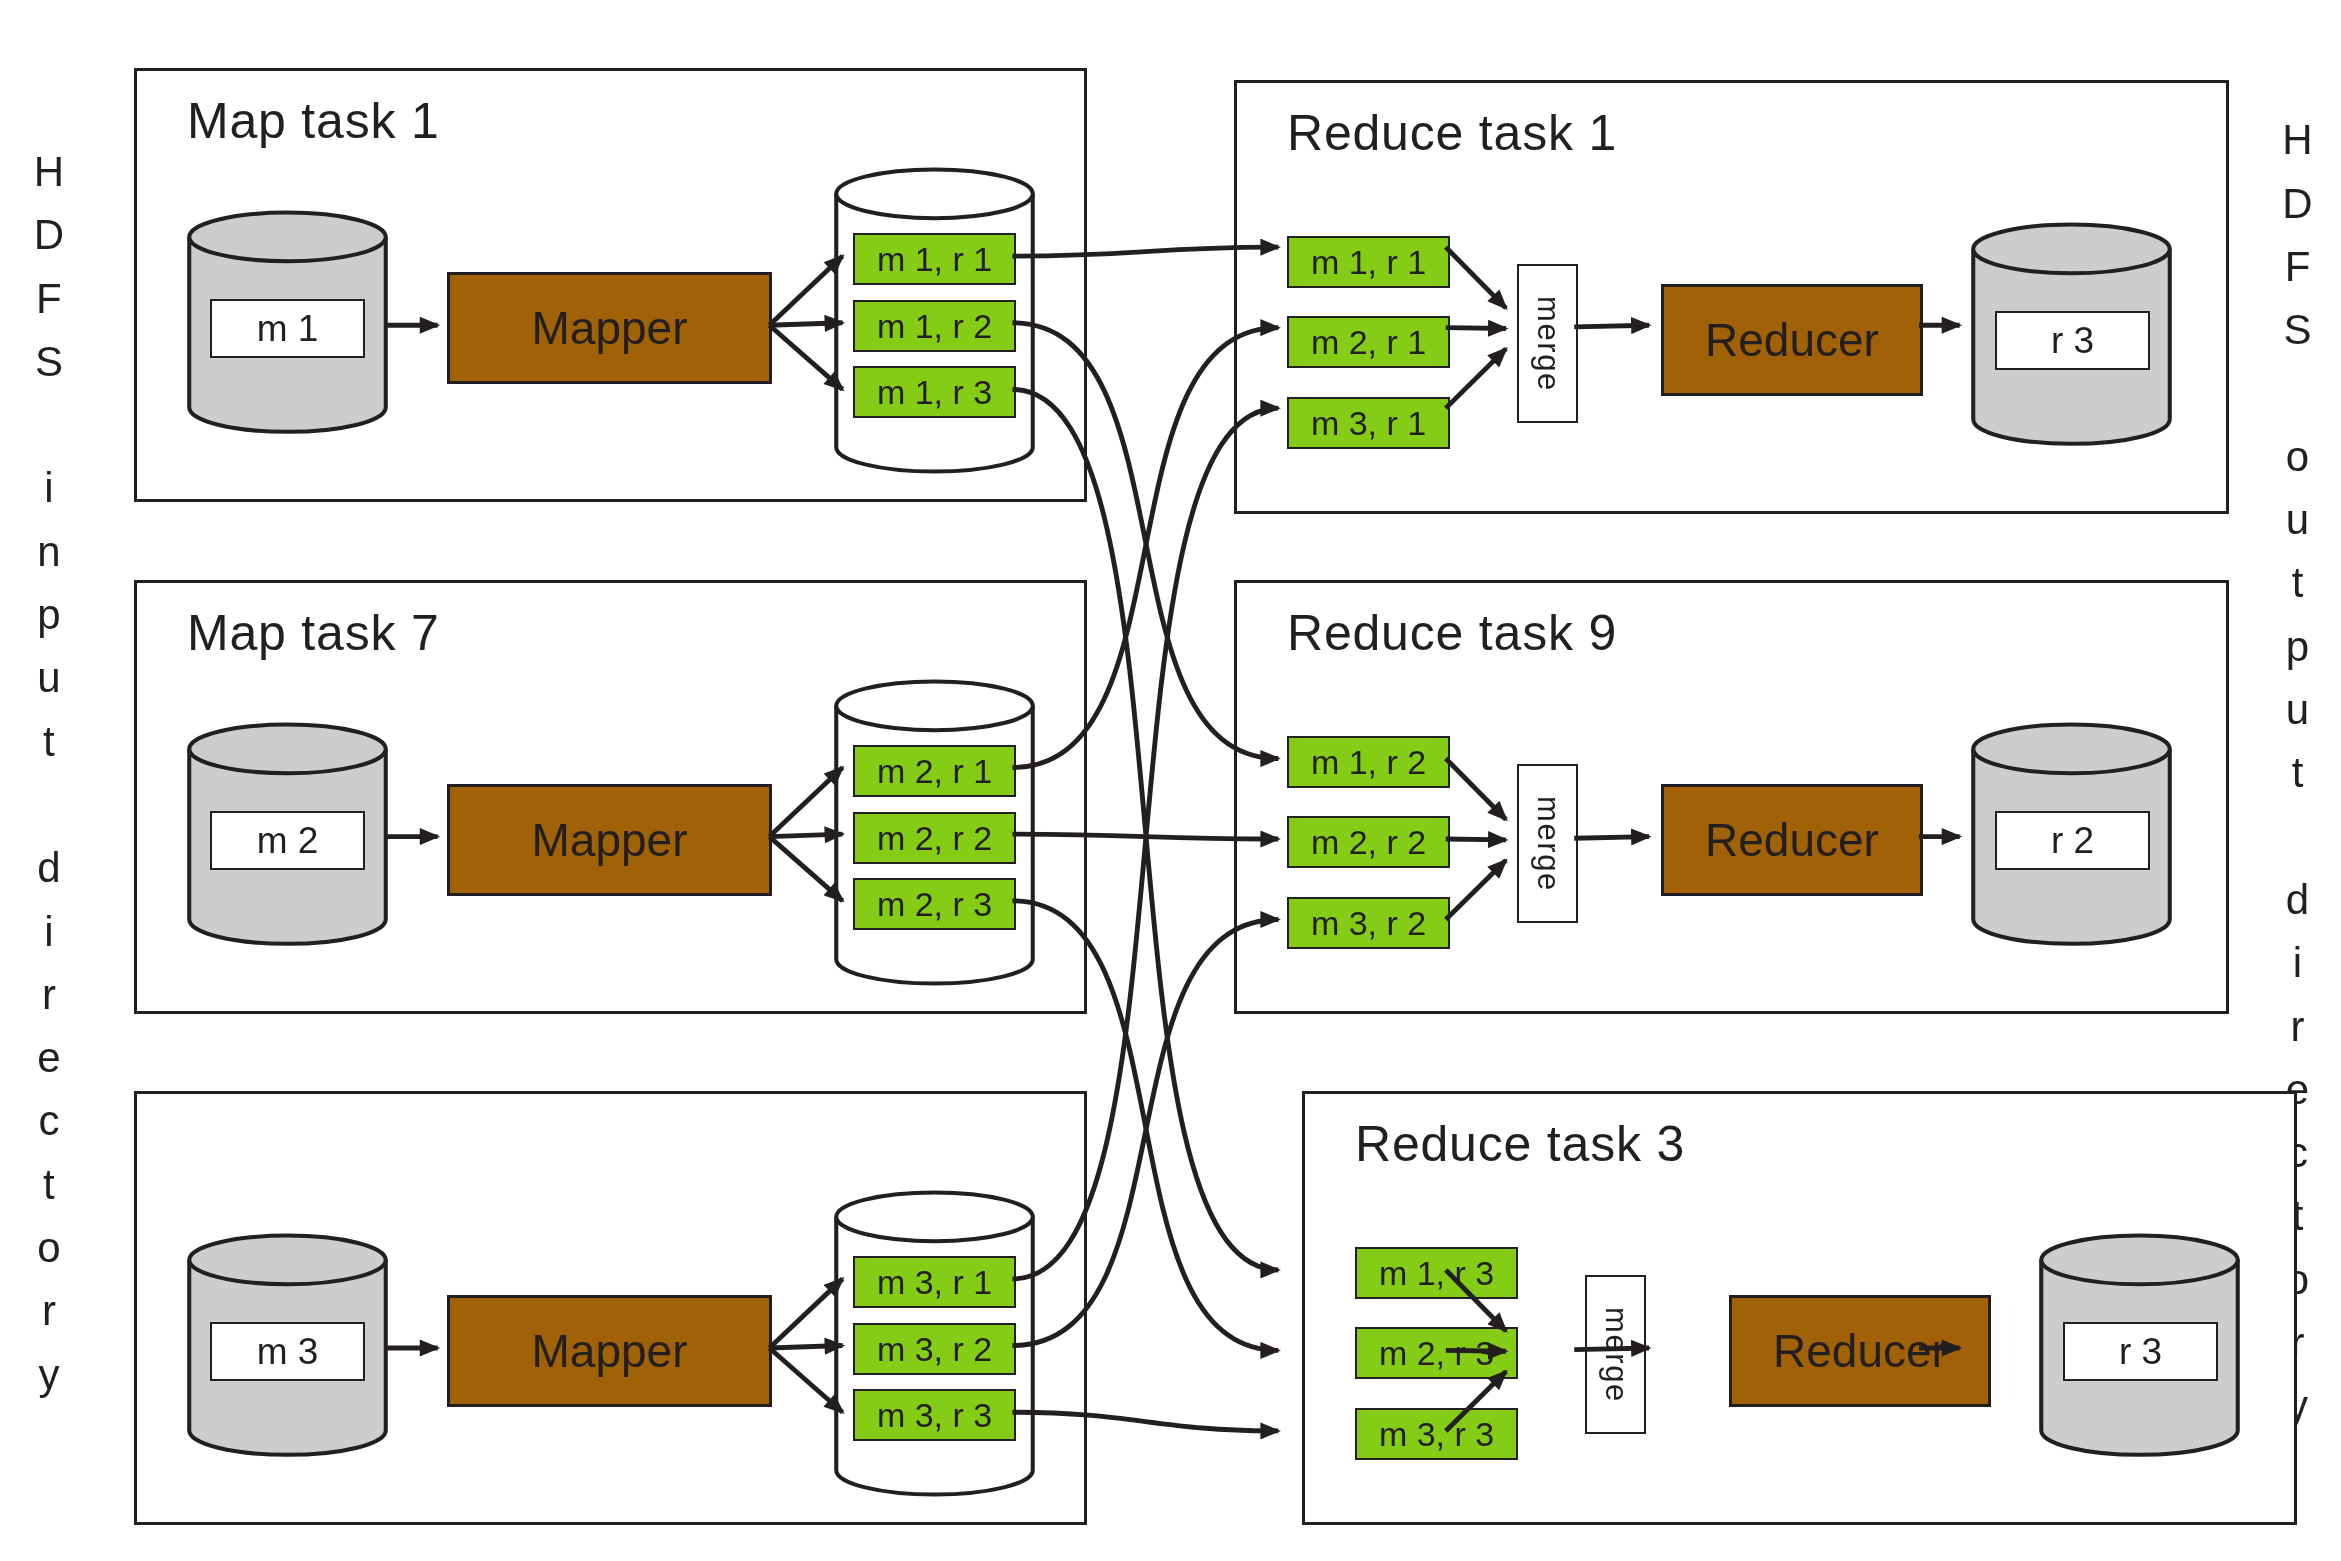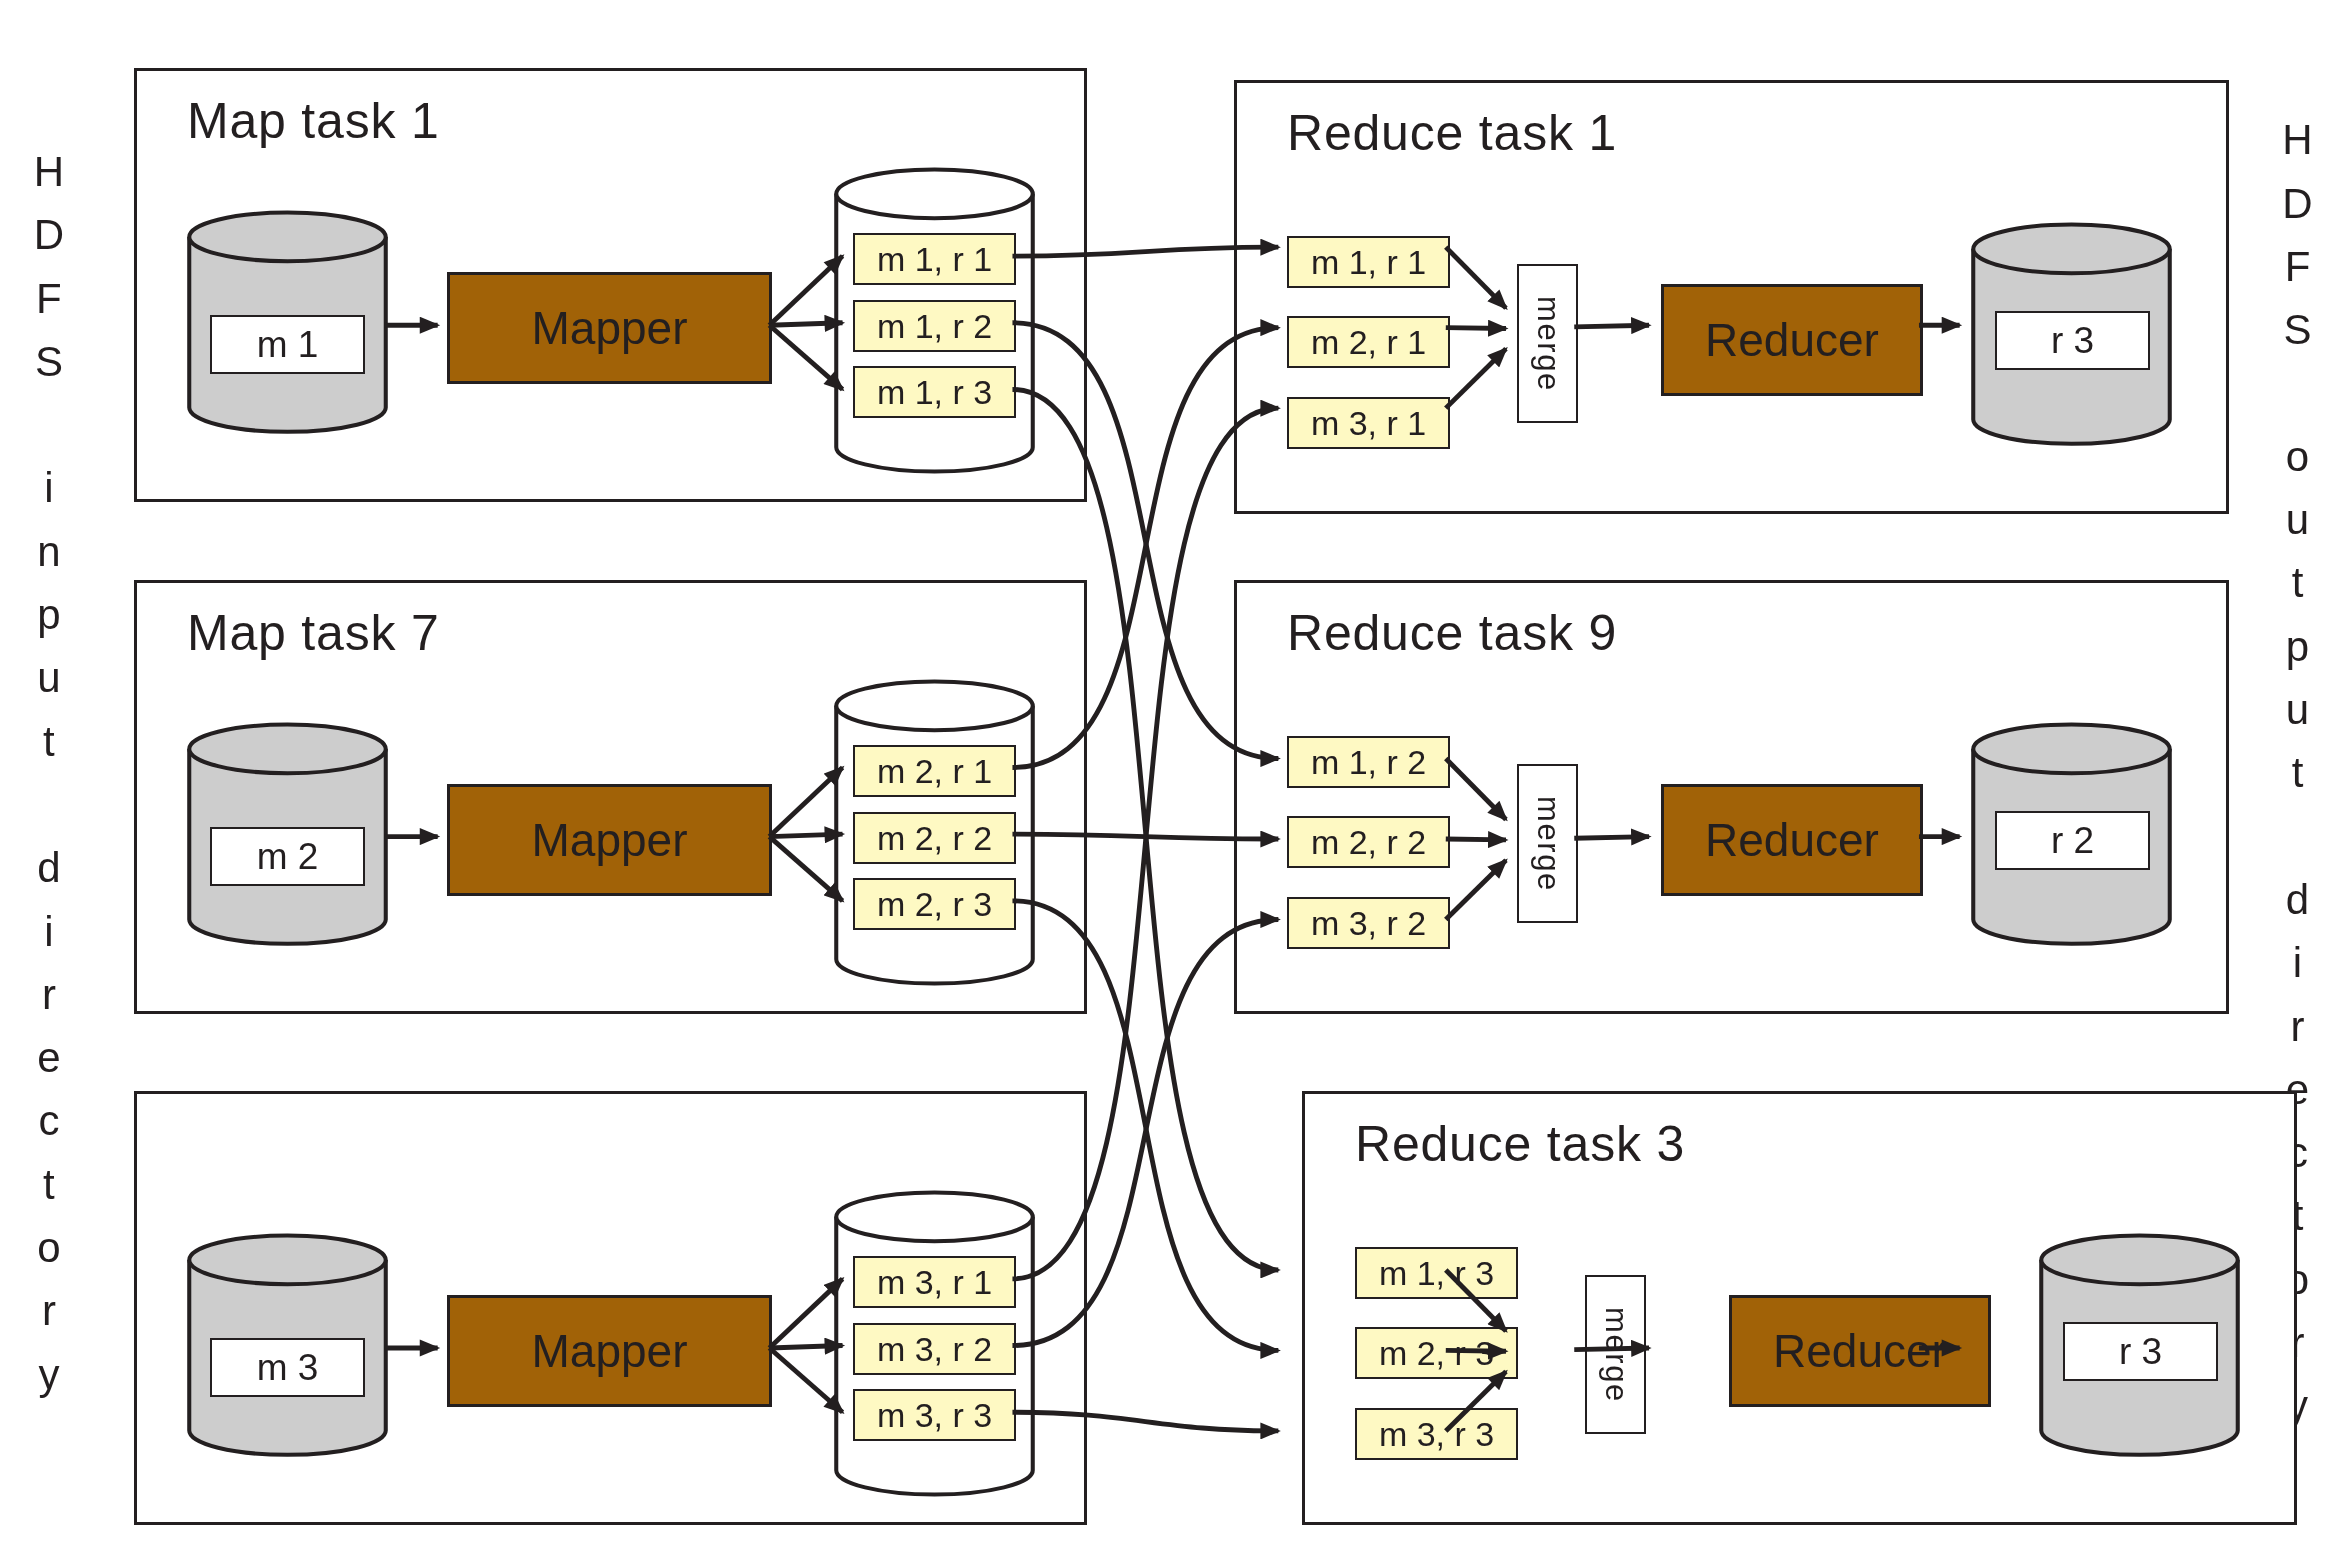--- a/index.html
+++ b/index.html
@@ -4,37 +4,37 @@
 <style>
   *{box-sizing:border-box;margin:0;padding:0}
   html,body{background:#ffffff}
   body{font-family:"Liberation Sans",sans-serif;color:#231f20}
   .canvas{position:relative;width:2342px;height:1561px;background:#ffffff;overflow:hidden}
 
   .task-box{position:absolute;border:3.3px solid #231f20;background:#ffffff}
   .task-title{position:absolute;left:50px;top:21px;font-size:50px;letter-spacing:0.8px;color:#231f20}
 
   .proc-box{position:absolute;border:3.3px solid #231f20;background:#a16207;display:flex;align-items:center;justify-content:center;font-size:46px}
-  .small-box{position:absolute;border:2.4px solid #231f20;background:#fef9c3;display:flex;align-items:center;justify-content:center;font-size:34px;width:163px;height:52px;white-space:nowrap}
+  .small-box{position:absolute;border:2.4px solid #231f20;background:#84cc16;display:flex;align-items:center;justify-content:center;font-size:34px;width:163px;height:52px;white-space:nowrap}
   .label-box{position:absolute;border:2.4px solid #231f20;background:#ffffff;display:flex;align-items:center;justify-content:center;font-size:37px;width:155px;height:59px}
   .merge-box{position:absolute;border:2.4px solid #231f20;background:#ffffff;display:flex;align-items:center;justify-content:center;width:61px;height:159px;left:280px;top:181px}
   .merge-box span{writing-mode:vertical-rl;font-size:31px;letter-spacing:1.6px}
 
   .cyl{position:absolute}
 
   .side-label{position:absolute;top:50%;transform:translateY(-50%);writing-mode:vertical-rl;text-orientation:upright;font-size:42px;letter-spacing:16.3px;white-space:nowrap;color:#231f20}
   .side-label.left{left:24.4px}
   .side-label.right{right:21px}
 
   .arrows{position:absolute;left:0;top:0;z-index:10;pointer-events:none}
   .arrows path.ln{stroke:#231f20;stroke-width:6;fill:none;marker-end:url(#ah)}
 
   
   .map-input-cyl{left:49px;top:138px}
-  .map-input-label{left:73px;top:244px}
+  .map-input-label{left:73px;top:228px}
   .mapper{left:310px;top:201px;width:325px;height:112px}
   .disk-cyl{left:696px;top:95px}
   .out-box{left:716px}
   .out-1{top:162px}.out-2{top:229px}.out-3{top:295px}
 
   
   .in-box{left:50px}
   .in-1{top:153px}.in-2{top:233px}.in-3{top:314px}
   .reducer{left:424px;top:201px;width:262px;height:112px}
   .out-cyl{left:733px;top:138px}

